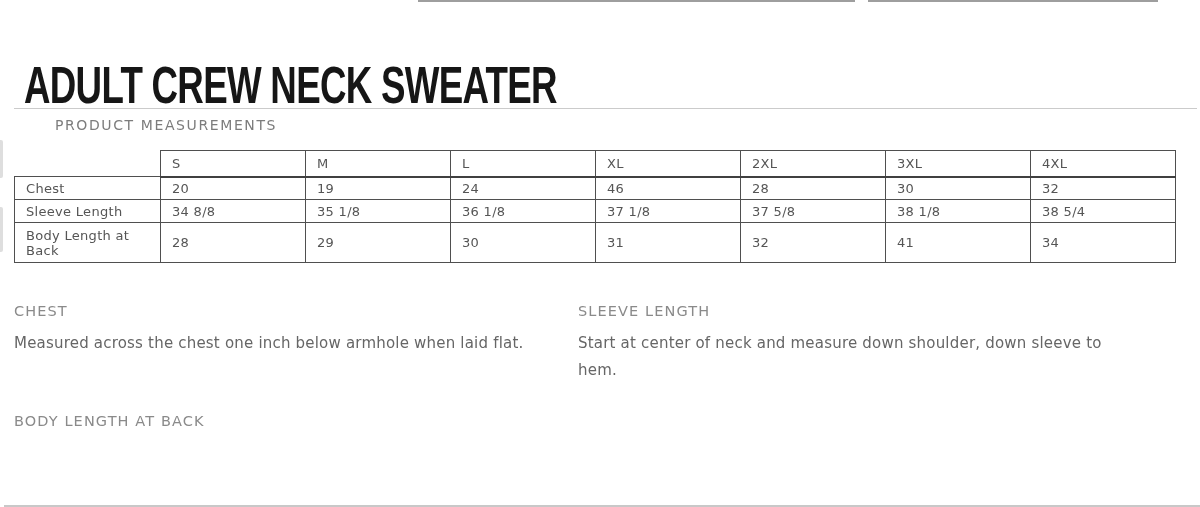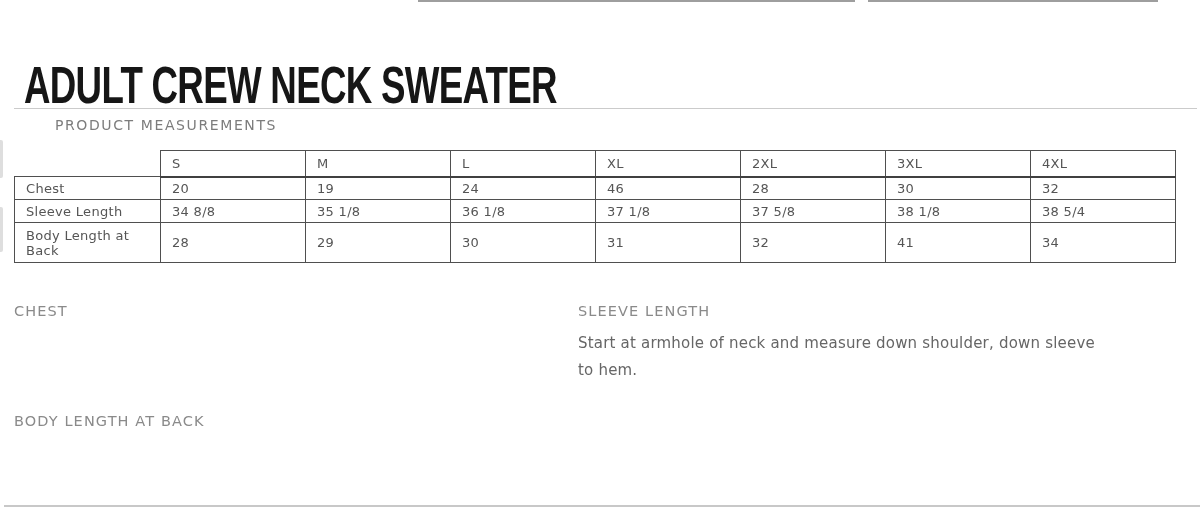--- a/index.html
+++ b/index.html
@@ -128,22 +128,23 @@
       <td>31</td>
       <td>32</td>
       <td>41</td>
       <td>34</td>
     </tr>
   </tbody>
 </table>
 
 <div class="definition def-chest">
   <p class="def-heading">CHEST</p>
+  <p class="def-text">Measured across the chest one inch below armhole when laid flat.</p>
 </div>
 
 <div class="definition def-sleeve">
   <p class="def-heading">SLEEVE LENGTH</p>
-  <p class="def-text">Start at armhole of neck and measure down shoulder, down sleeve to hem.</p>
+  <p class="def-text">Start at center of neck and measure down shoulder, down sleeve to hem.</p>
 </div>
 
 <div class="definition def-body">
   <p class="def-heading">BODY LENGTH AT BACK</p>
 </div>
 
 </body></html>

